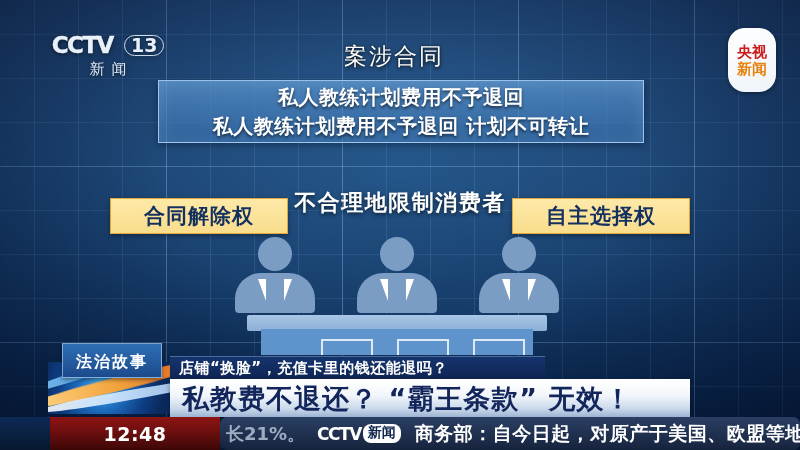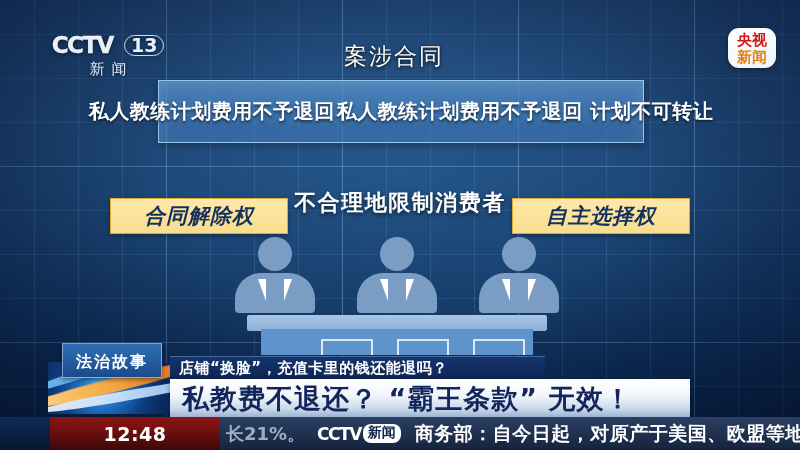--- a/index.html
+++ b/index.html
@@ -54,42 +54,42 @@
     margin-left:7px;
   }
   #cctv13 .row2 {
     margin-top:2px; font-size:15px; letter-spacing:7px; color:#dce9f7;
     text-indent:7px; font-weight:500;
   }
 
   
   #appbadge {
     position:absolute; right:24px; top:28px;
-    width:48px; height:40px; border-radius:11px;
+    width:48px; height:64px; border-radius:17px;
     background:linear-gradient(160deg,#ffffff,#eef4fa);
     box-shadow:0 1px 4px rgba(0,0,0,.45);
     display:flex; flex-direction:column; align-items:center; justify-content:center;
     gap:0px; padding-top:1px;
   }
   #appbadge .l1 { font-size:15px; font-weight:bold; color:#cf1a1a; line-height:17px; letter-spacing:0px; }
   #appbadge .l2 { font-size:15px; font-weight:bold; color:#e8820f; line-height:17px; letter-spacing:0px; }
 
   
   #info-title {
     position:absolute; left:0; right:12px; top:41px;
     text-align:center; color:#ffffff;
     font-size:23px; font-weight:normal; letter-spacing:2px;
     text-shadow:0 2px 4px rgba(0,0,0,.65), 0 0 2px rgba(0,0,0,.8);
   }
   #contract-box {
     position:absolute; left:158px; top:80px; width:486px; height:63px;
     background:linear-gradient(180deg, rgba(92,150,208,.72), rgba(52,108,170,.62));
     border:1.5px solid rgba(172,212,250,.85);
     box-shadow:inset 0 0 18px rgba(180,220,255,.18), 0 2px 7px rgba(0,0,0,.35);
-    display:flex; flex-direction:row; align-items:center; justify-content:center;
+    display:flex; flex-direction:column; align-items:center; justify-content:center;
     gap:2px;
   }
   #contract-box .cline {
     color:#ffffff; font-size:20px; font-weight:bold; letter-spacing:.5px;
     text-shadow:0 2px 3px rgba(0,0,0,.6);
     white-space:nowrap;
   }
 
   #restrict-title {
     position:absolute; left:0; right:0; top:163px;
@@ -102,21 +102,20 @@
     position:absolute; left:110px; top:198px; width:580px;
     display:flex; justify-content:space-between; align-items:center;
   }
   .right-chip {
     width:178px; height:36px;
     background:linear-gradient(180deg,#fde9a8,#f9dd8c);
     border:1.6px solid #e0a93a;
     display:flex; align-items:center; justify-content:center;
     color:#14305f; font-size:21px; font-weight:bold; letter-spacing:1px;
     box-shadow:0 2px 5px rgba(0,0,0,.35);
-    font-style:italic;
   }
 
   
   #panel { position:absolute; left:235px; top:245px; width:325px; height:110px; }
   .person { position:absolute; bottom:42px; }
   .person .head {
     width:34px; height:34px; border-radius:50%;
     background:#7b9dc4; margin:0 auto 2px auto;
   }
   .person .body {
@@ -223,20 +222,21 @@
     display:flex; align-items:center; justify-content:center; gap:9px;
     color:#ffffff;
   }
   #datetime .date { font-size:18px; font-weight:bold; letter-spacing:.5px; }
   #datetime .time { font-size:19px; font-weight:bold; letter-spacing:.5px; }
   #ticker-right {
     flex:1; height:100%;
     background:linear-gradient(180deg,#2a3f63,#16233d);
     display:flex; align-items:center; gap:8px; padding-left:6px;
     overflow:hidden;
+    border-radius:7px;
   }
   #ticker-prev {
     color:#c9d6e8; font-size:18px; font-weight:bold; opacity:.75; white-space:nowrap;
   }
   #cctv-news-logo {
     display:flex; align-items:center; gap:2px; flex:none; margin-left:4px;
   }
   #cctv-news-logo .cc {
     font-size:17px; font-weight:bold; color:#ffffff; letter-spacing:-1.5px;
     font-family:"DejaVu Sans","Liberation Sans",sans-serif;

